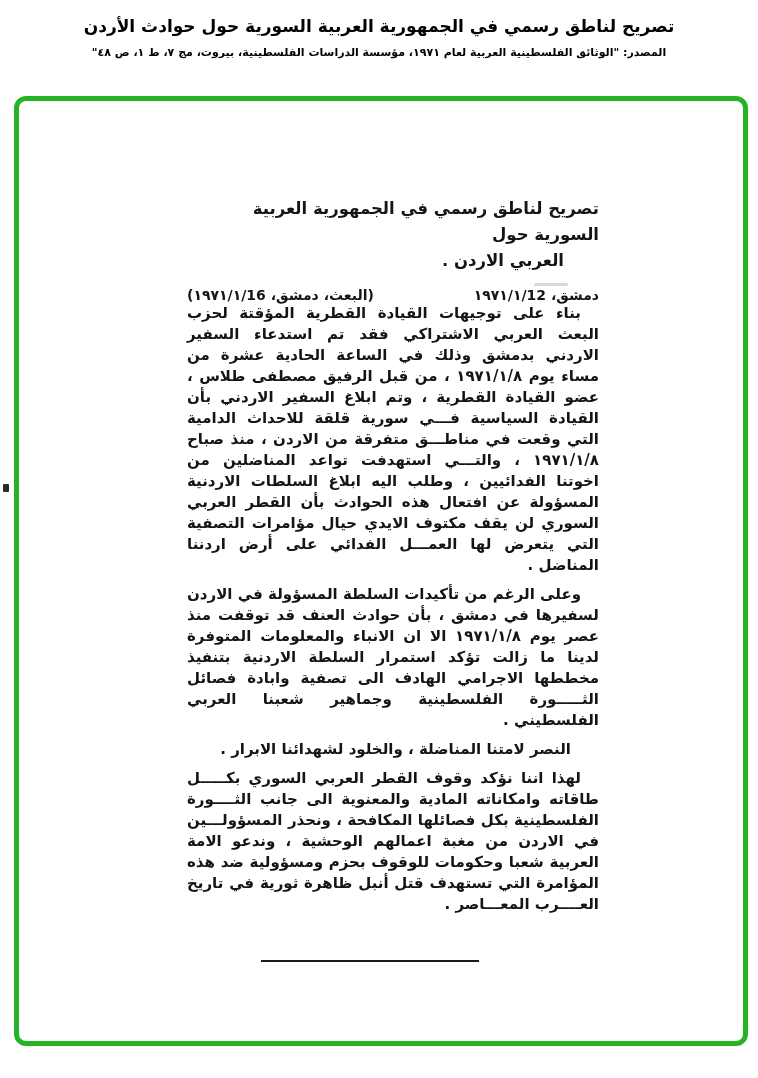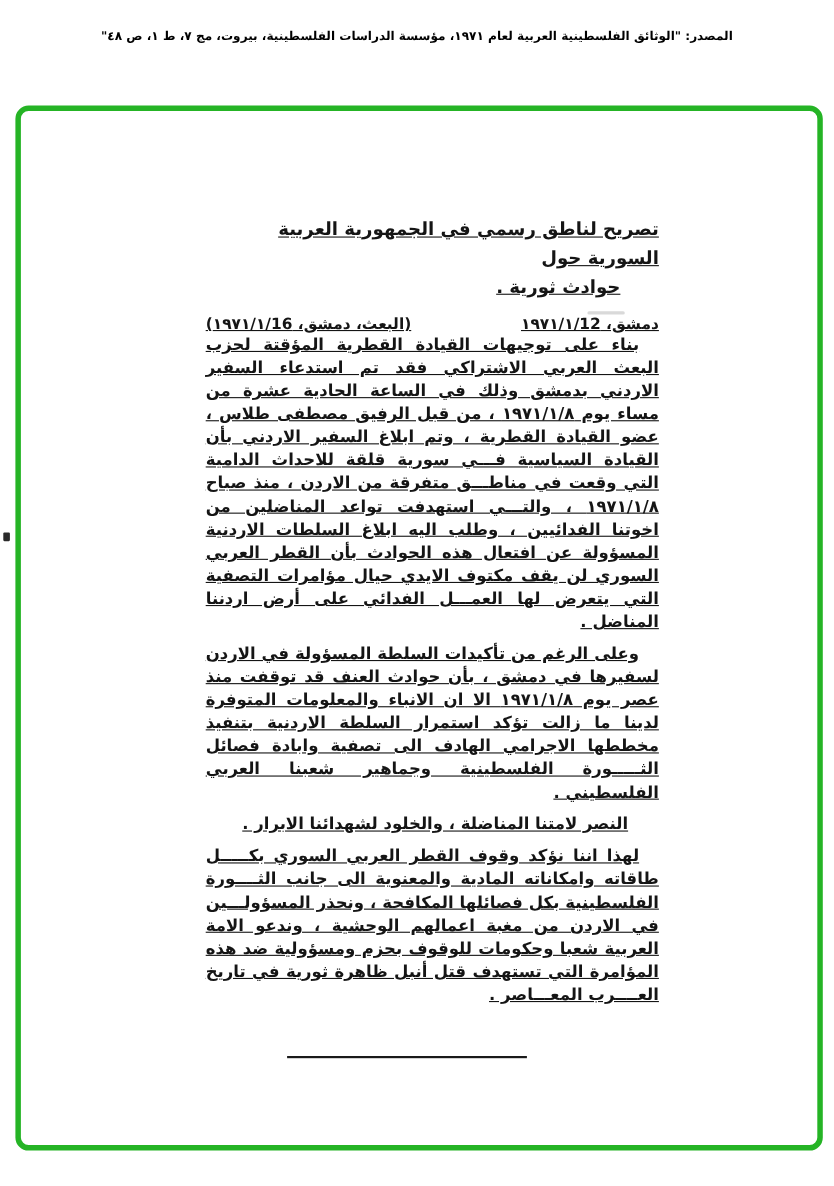--- a/index.html
+++ b/index.html
@@ -46,21 +46,20 @@
     border-radius: 12px;
     background: #ffffff;
   }
   .doc {
     position: absolute;
     top: 95px;
     right: 144px;
     width: 412px;
     direction: rtl;
     color: #151515;
-    text-decoration: underline;
   }
   .doc-title {
     font-size: 16.5px;
     font-weight: 700;
     line-height: 26px;
   }
   .doc-title-line2 {
     margin-right: 35px;
   }
   .dateline {
@@ -117,32 +116,33 @@
     background: #d9d9d9;
     border-radius: 2px;
   }
 </style>
 </head>
 <body>
 
 <div class="page">
 
   <div class="page-header">
+    <div class="page-title">تصريح لناطق رسمي في الجمهورية العربية السورية حول حوادث الأردن</div>
     <div class="page-source">المصدر: "الوثائق الفلسطينية العربية لعام ١٩٧١، مؤسسة الدراسات الفلسطينية، بيروت، مج ٧، ط ١، ص ٤٨"</div>
   </div>
 
   <div class="frame">
 
     <div class="artifact-smudge"></div>
 
     <div class="doc">
 
       <div class="doc-title">
         <div>تصريح لناطق رسمي في الجمهورية العربية السورية حول</div>
-        <div class="doc-title-line2">حوادث ثورية .</div>
+        <div class="doc-title-line2">العربي الاردن .</div>
       </div>
 
       <div class="dateline">
         <span class="dateline-right">دمشق، ١٩٧١/١/12</span>
         <span class="dateline-left">(البعث، دمشق، ١٩٧١/١/16)</span>
       </div>
 
       <p class="para indent first">بناء على توجيهات القيادة القطرية المؤقتة لحزب البعث العربي الاشتراكي فقد تم استدعاء السفير الاردني بدمشق وذلك في الساعة الحادية عشرة من مساء يوم ١٩٧١/١/٨ ، من قبل الرفيق مصطفى طلاس ، عضو القيادة القطرية ، وتم ابلاغ السفير الاردني بأن القيادة السياسية فـــي سورية قلقة للاحداث الدامية التي وقعت في مناطـــق متفرقة من الاردن ، منذ صباح ١٩٧١/١/٨ ، والتـــي استهدفت تواعد المناضلين من اخوتنا الفدائيين ، وطلب اليه ابلاغ السلطات الاردنية المسؤولة عن افتعال هذه الحوادث بأن القطر العربي السوري لن يقف مكتوف الايدي حيال مؤامرات التصفية التي يتعرض لها العمـــل الفدائي على أرض اردننا المناضل .</p>
 
       <p class="para indent">وعلى الرغم من تأكيدات السلطة المسؤولة في الاردن لسفيرها في دمشق ، بأن حوادث العنف قد توقفت منذ عصر يوم ١٩٧١/١/٨ الا ان الانباء والمعلومات المتوفرة لدينا ما زالت تؤكد استمرار السلطة الاردنية بتنفيذ مخططها الاجرامي الهادف الى تصفية وابادة فصائل الثـــــورة الفلسطينية وجماهير شعبنا العربي الفلسطيني .</p>

